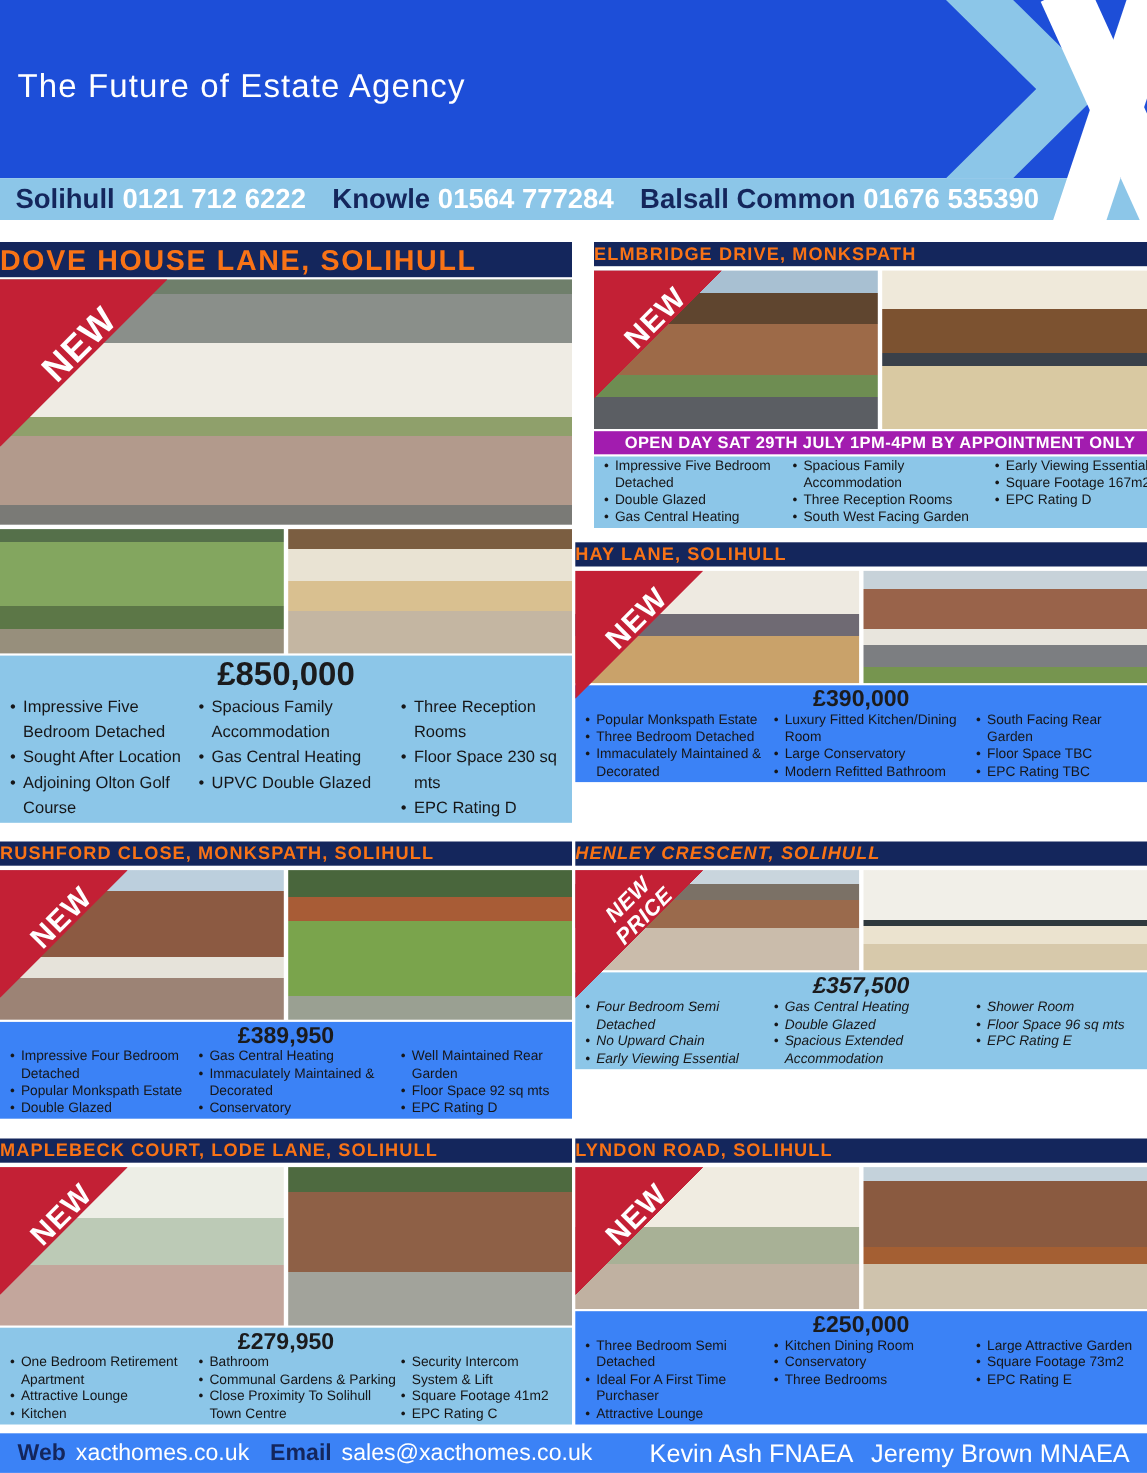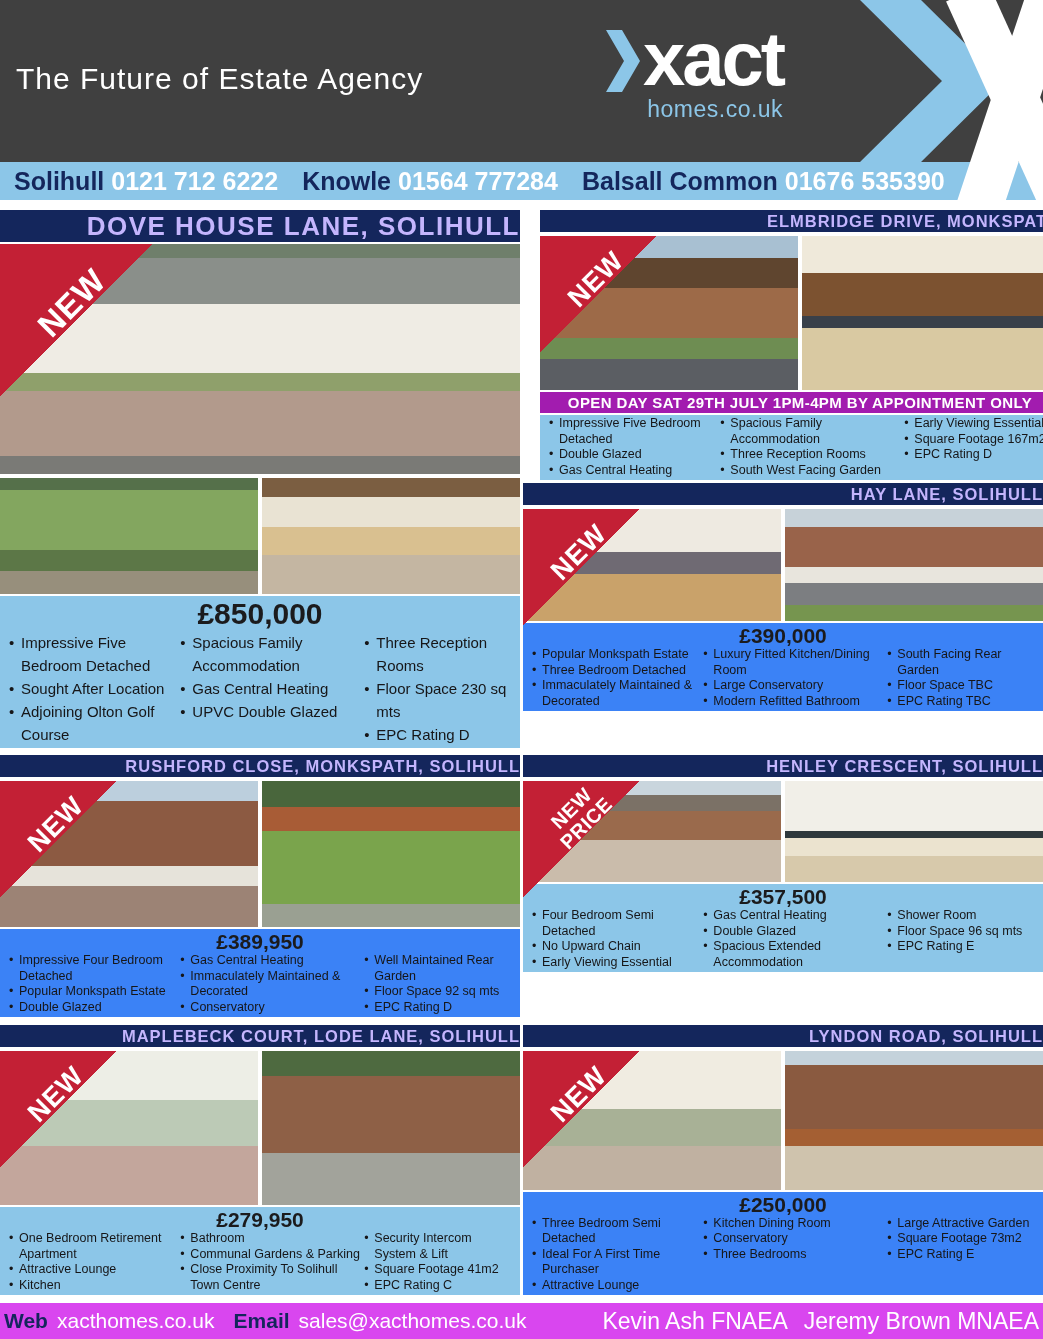--- a/index.html
+++ b/index.html
@@ -1,44 +1,44 @@
 <!DOCTYPE html>
 <html><head>
 <meta charset="utf-8">
 <style>
   html,body{margin:0;padding:0;background:#fff;}
   body{font-family:"Liberation Sans",sans-serif;-webkit-font-smoothing:antialiased;}
   .page{position:relative;width:1043px;height:1339px;background:#fff;overflow:hidden;}
 
   
-  .masthead{position:absolute;left:0;top:0;width:1043px;height:162px;background:#404040;}
+  .masthead{position:absolute;left:0;top:0;width:1043px;height:162px;background:#1d4ed8;}
   .tagline{position:absolute;left:16px;top:62px;font-size:30px;letter-spacing:1px;color:#fff;font-weight:400;}
   .logo{position:absolute;top:22px;left:606px;display:flex;flex-direction:column;align-items:flex-end;}
   .logo-top{display:flex;align-items:flex-start;}
   .logo-chev{margin-top:8px;margin-right:3px;}
   .xact{font-size:76px;line-height:74px;font-weight:bold;color:#fff;letter-spacing:-3px;}
   .logo-domain{font-size:23px;line-height:26px;color:#8cc6e8;letter-spacing:0.5px;}
   .corner-deco{position:absolute;top:0;right:0;width:210px;height:200px;z-index:5;pointer-events:none;}
 
   
   .phoneband{position:absolute;left:0;top:162px;width:1043px;height:38px;background:#8cc6e8;display:flex;align-items:center;box-sizing:border-box;padding-left:14px;gap:24px;}
   .office{font-size:25px;font-weight:bold;color:#14265c;white-space:nowrap;}
   .office .num{color:#fff;margin-left:7px;}
 
   
   .prop{position:absolute;width:520px;box-sizing:border-box;display:flex;flex-direction:column;}
   .pos-dove{top:210px;left:0;height:538px;}
   .pos-elm{top:210px;left:540px;height:270px;}
   .pos-hay{top:483px;left:523px;height:228px;}
   .pos-rush{top:755px;left:0;height:262px;}
-  .pos-hen{top:755px;left:523px;height:217px;}
+  .pos-hen{top:755px;left:523px;height:217px;font-style:italic;}
   .pos-map{top:1025px;left:0;height:270px;}
   .pos-lyn{top:1025px;left:523px;height:270px;}
 
-  .prop-header{background:#14265c;color:#c4b5fd;text-align:right;font-weight:bold;height:22px;line-height:22px;font-size:16.5px;letter-spacing:1px;}
+  .prop-header{background:#14265c;color:#f97316;text-align:left;font-weight:bold;height:22px;line-height:22px;font-size:16.5px;letter-spacing:1px;margin-top:10px;}
   .dove .prop-header{height:32px;line-height:32px;font-size:26px;letter-spacing:1.5px;}
 
   .photo{position:relative;background:#ccc;}
   .photo-main{margin-top:2px;height:263px;}
   .photos-row{display:flex;gap:4px;margin-top:4px;}
   .photos-row .photo{flex:1;}
 
   .openday{margin-top:2px;background:#a21caf;color:#fff;text-align:center;font-weight:bold;font-size:15px;height:21px;line-height:21px;letter-spacing:0.4px;}
 
   .info{flex:1;margin-top:2px;padding:1px 6px 2px;box-sizing:border-box;}
@@ -73,44 +73,33 @@
   .ph-rush-front{background:linear-gradient(180deg,#bccfdd 0 14%,#8c5a42 14% 58%,#e6e3da 58% 72%,#9c8375 72% 100%);}
   .ph-rush-garden{background:linear-gradient(180deg,#49663c 0 18%,#a85c36 18% 34%,#7aa44c 34% 84%,#9aa092 84% 100%);}
   .ph-hen-front{background:linear-gradient(180deg,#c9d5dd 0 14%,#7b7166 14% 30%,#9a6a4c 30% 58%,#cabcab 58% 100%);}
   .ph-hen-kitchen{background:linear-gradient(180deg,#f1efe8 0 50%,#2f393d 50% 56%,#ebe3cf 56% 74%,#d7c9ab 74% 100%);}
   .ph-map-lounge{background:linear-gradient(180deg,#edeee6 0 32%,#bccab6 32% 62%,#c3a69c 62% 100%);}
   .ph-map-ext{background:linear-gradient(180deg,#4e6a40 0 16%,#8e6046 16% 66%,#a2a39b 66% 100%);}
   .ph-lyn-lounge{background:linear-gradient(180deg,#f0ece1 0 42%,#a8b196 42% 68%,#c0b1a1 68% 100%);}
   .ph-lyn-front{background:linear-gradient(180deg,#c4d2db 0 10%,#8a5a40 10% 56%,#a45f33 56% 68%,#cfc3ad 68% 100%);}
 
   
-  .footer{position:absolute;left:0;top:1303px;width:1043px;height:36px;background:#d946ef;display:flex;align-items:center;justify-content:space-between;box-sizing:border-box;padding:0 4px;}
+  .footer{position:absolute;left:0;top:1303px;width:1043px;height:36px;background:#3b82f6;display:flex;align-items:center;justify-content:space-between;box-sizing:border-box;padding:0 16px;}
   .f-left{display:flex;align-items:center;gap:9px;font-size:21px;}
   .f-lbl{color:#14265c;font-weight:bold;}
   .f-val{color:#fff;}
   .agents{display:flex;gap:16px;font-size:23px;color:#fff;}
 </style>
 </head>
 <body>
 
 <div class="page">
 
   <div class="masthead">
     <div class="tagline">The Future of Estate Agency</div>
-    <div class="logo">
-      <div class="logo-top">
-        <span class="logo-chev">
-          <svg width="34" height="62" viewBox="0 0 34 62">
-              <polygon points="0,0 16,0 34,31 16,62 0,62 18,31" fill="#8cc6e8"></polygon>
-            </svg>
-        </span>
-        <span class="xact">xact</span>
-      </div>
-      <div class="logo-domain">homes.co.uk</div>
-    </div>
   </div>
 
   <div class="phoneband">
     <span class="office">
       <span>Solihull</span><span class="num">0121 712 6222</span>
     </span>
     <span class="office">
       <span>Knowle</span><span class="num">01564 777284</span>
     </span>
     <span class="office">

